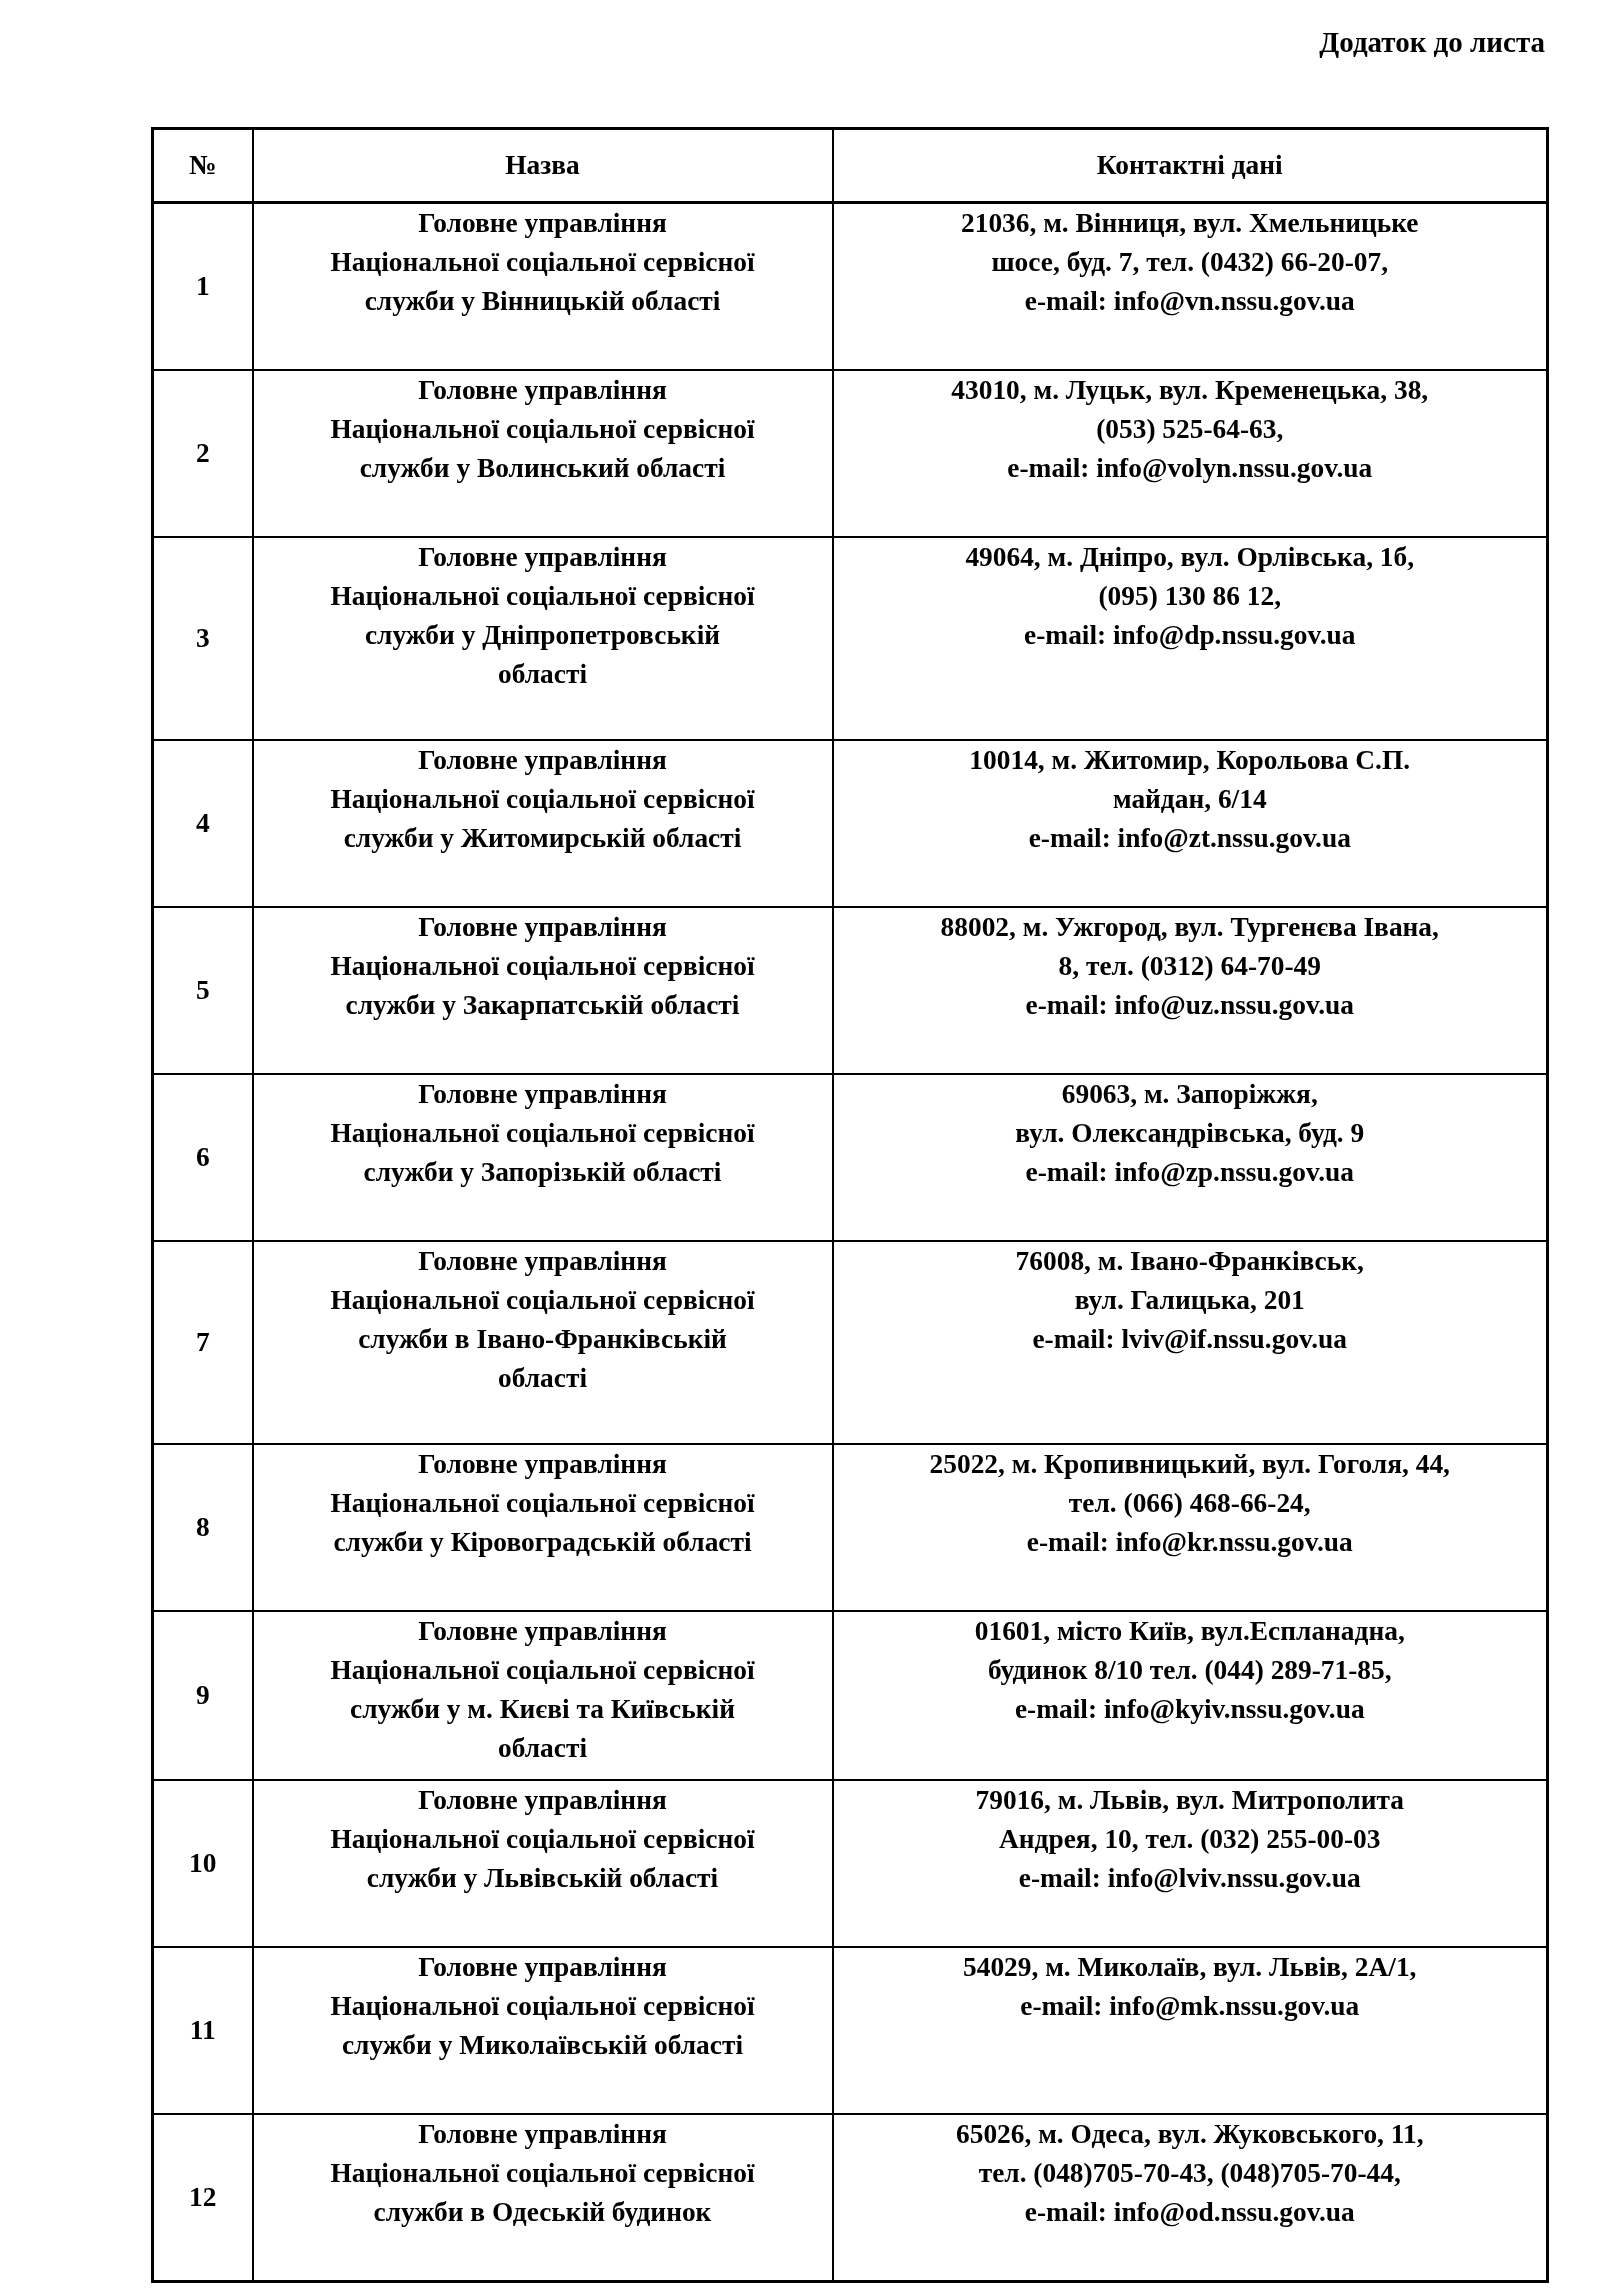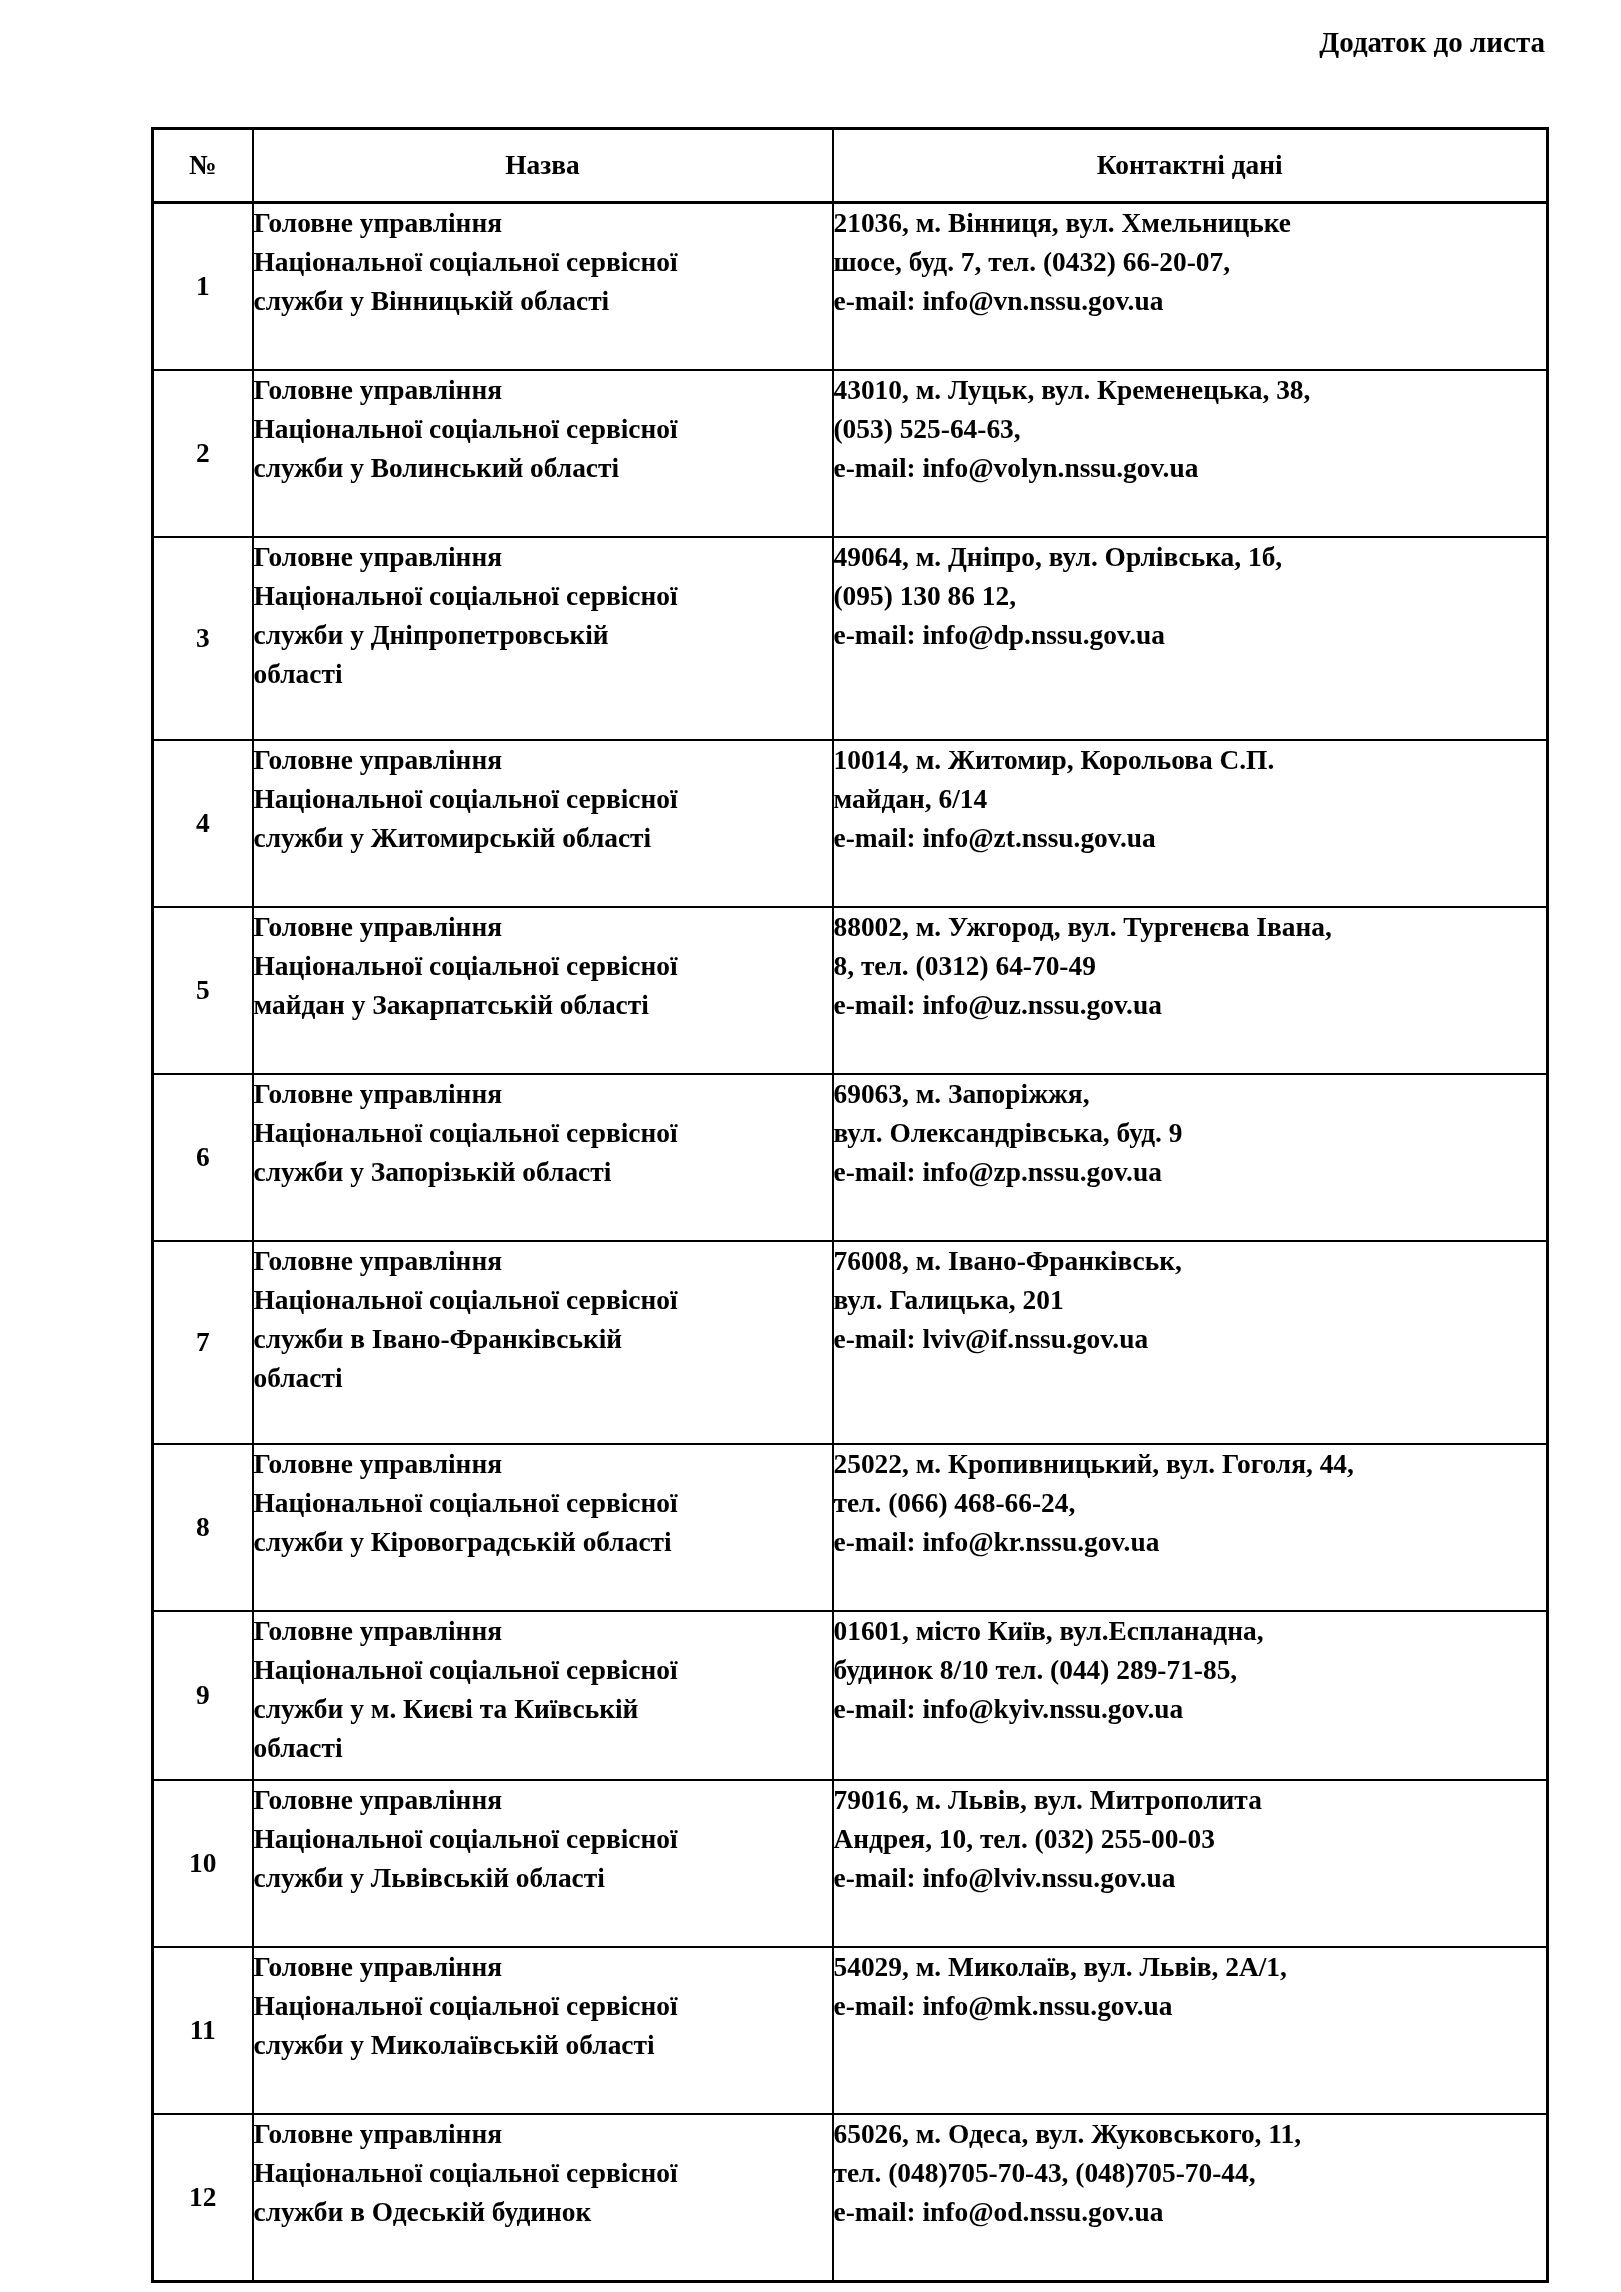--- a/index.html
+++ b/index.html
@@ -37,20 +37,21 @@
   col.c-num     { width: 100px; }
   col.c-name    { width: 580px; }
   col.c-contact { width: 715px; }
   table.contacts th,
   table.contacts td {
     border: 2.9px solid #000000;
     padding: 0;
     font-size: 27.4px;
     line-height: 39px;
     color: #000000;
+    text-align: center;
   }
   table.contacts thead th {
     height: 71px;
     text-align: center;
     vertical-align: middle;
     border-bottom: 3.9px solid #000000;
   }
   td.num {
     text-align: center;
     vertical-align: middle;
@@ -140,21 +141,21 @@
           <div>майдан, 6/14</div>
           <div>e-mail: info@zt.nssu.gov.ua</div>
         </td>
       </tr>
 
       <tr class="h-std">
         <td class="num">5</td>
         <td class="name">
           <div>Головне управління</div>
           <div>Національної соціальної сервісної</div>
-          <div>майдан у Закарпатській області</div>
+          <div>служби у Закарпатській області</div>
         </td>
         <td class="contact">
           <div>88002, м. Ужгород, вул. Тургенєва Івана,</div>
           <div>8, тел. (0312) 64-70-49</div>
           <div>e-mail: info@uz.nssu.gov.ua</div>
         </td>
       </tr>
 
       <tr class="h-std">
         <td class="num">6</td>

